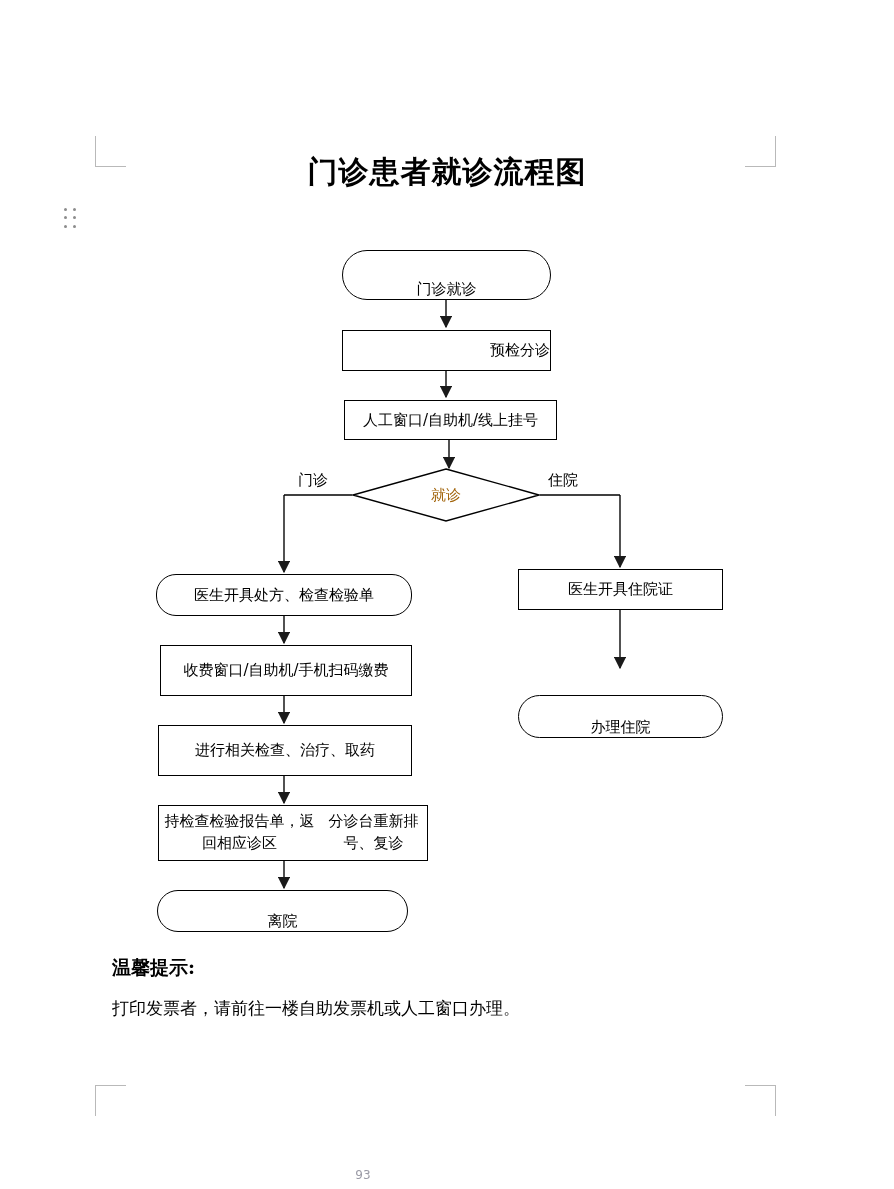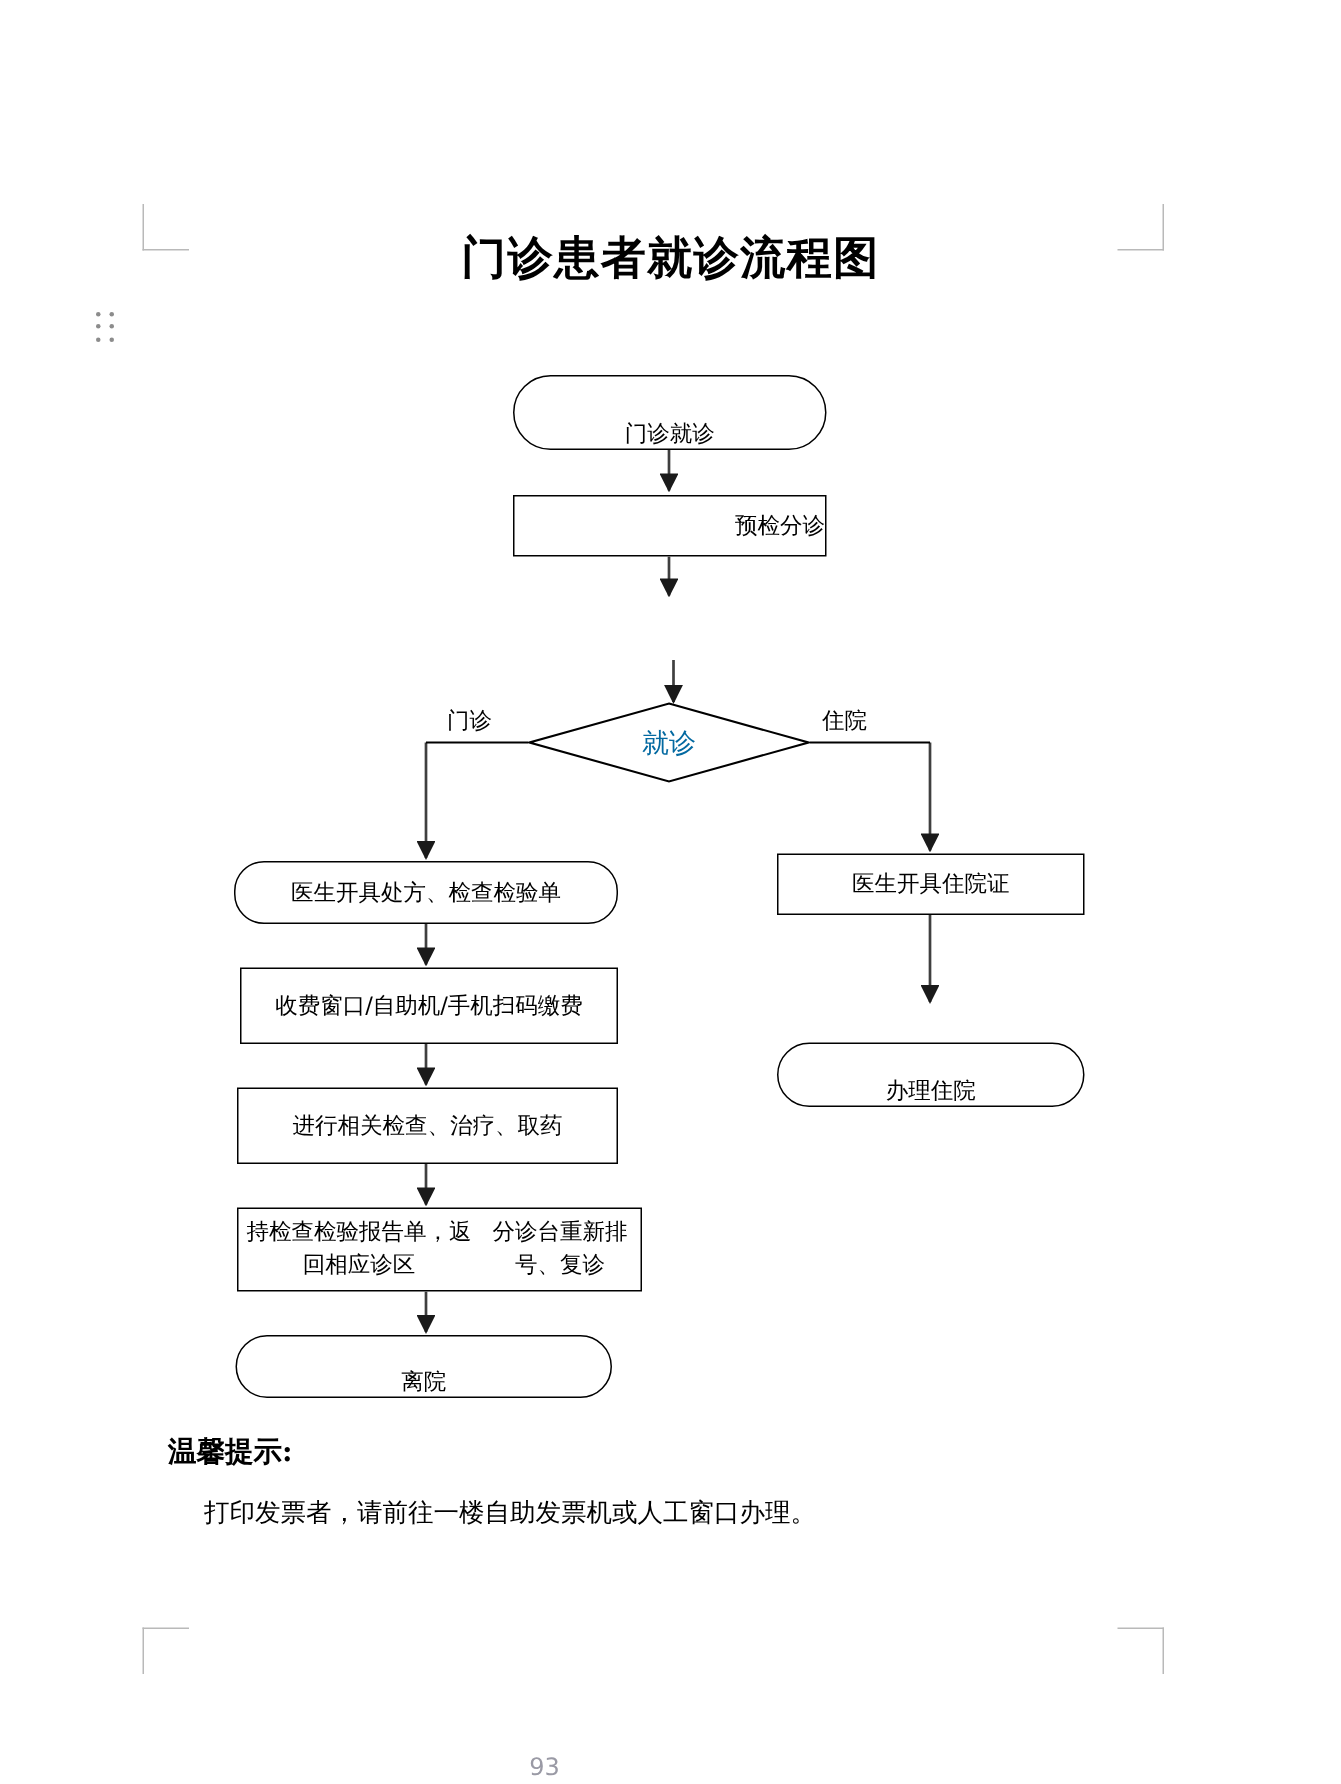--- a/index.html
+++ b/index.html
@@ -97,22 +97,22 @@
 
   .diamond-wrap {
     position: absolute;
     display: flex;
     align-items: center;
     justify-content: center;
   }
   .diamond-wrap svg { position: absolute; left: 0; top: 0; }
   .diamond-wrap span {
     position: relative;
-    font-size: 18px;
-    color: #0369a1;
+    font-size: 15px;
+    color: #a16207;
   }
 
   .edge-label {
     position: absolute;
     font-size: 15px;
     color: #000000;
     white-space: nowrap;
   }
 
   
@@ -126,31 +126,30 @@
     color: #000000;
   }
   #notes-body {
     position: absolute;
     left: 112px;
     top: 997px;
     font-family: "DejaVu Sans", "Liberation Sans", sans-serif;
     font-size: 17px;
     color: #000000;
     white-space: nowrap;
-    margin-left: 24px;
   }
 
   
   #page-number {
     position: absolute;
     left: 0;
     top: 1168px;
     width: 726px;
     text-align: center;
-    font-size: 16px;
+    font-size: 12px;
     color: #9a9aa5;
   }
 </style>
 </head>
 <body>
 
 <div id="page">
 
   <div class="corner tl"></div>
   <div class="corner tr"></div>
@@ -204,20 +203,23 @@
   </svg>
 
   <div class="node terminal" style="left:342px; top:250px; width:209px; height:50px;">
     <span>门诊就诊</span>
   </div>
 
   <div class="node" style="left:342px; top:330px; width:209px; height:41px;justify-content:flex-end;">
     <span>预检分诊</span>
   </div>
 
+  <div class="node" style="left:344px; top:400px; width:213px; height:40px;">
+    <span>人工窗口/自助机/线上挂号</span>
+  </div>
 
   <div class="diamond-wrap" style="left:352px; top:468px; width:188px; height:54px;">
     <svg width="188" height="54" viewBox="0 0 188 54">
       <polygon points="94,1 187,27 94,53 1,27" fill="#ffffff" stroke="#000000" stroke-width="1.4"></polygon>
     </svg>
     <span>就诊</span>
   </div>
 
   <div class="edge-label" style="left:298px; top:471px;">门诊</div>
   <div class="edge-label" style="left:548px; top:471px;">住院</div>

